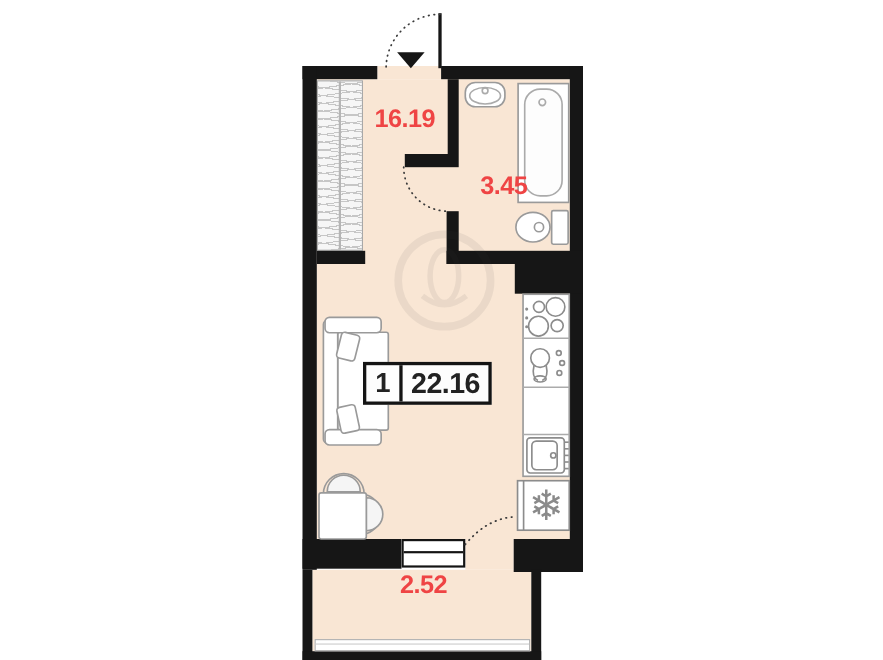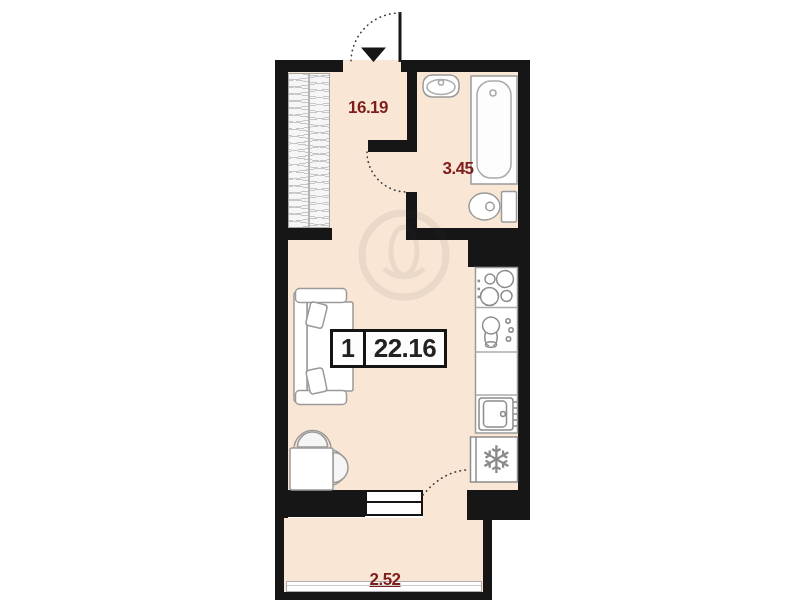--- a/index.html
+++ b/index.html
@@ -23,21 +23,21 @@
     background:#ffffff;border:2px solid #141414;box-sizing:border-box;
   }
   .window-block-divider{position:absolute;left:0;top:9px;width:100%;height:2px;background:#141414;}
   .glazing{
     position:absolute;left:286px;top:581px;width:196px;height:11px;z-index:5;
     background:#ffffff;border:1.5px solid #aeaeae;box-sizing:border-box;
   }
   .glazing-line{position:absolute;left:0;top:3px;width:100%;height:1px;background:#cccccc;}
   .room-label{
     position:absolute;transform:translate(-50%,-50%);z-index:7;
-    font-weight:700;font-size:17px;color:#7f1d1d;letter-spacing:-0.5px;white-space:nowrap;
+    font-weight:700;font-size:23px;color:#ef4444;letter-spacing:-0.5px;white-space:nowrap;
   }
   .badge{
     position:absolute;left:330px;top:329px;width:117px;height:39px;z-index:7;
     background:#fdfdfd;border:3px solid #141414;box-sizing:border-box;display:flex;align-items:stretch;
   }
   .badge-cell-rooms{
     width:30px;border-right:3px solid #141414;display:flex;align-items:center;justify-content:center;
     font-weight:700;font-size:25px;color:#222;
   }
   .badge-cell-area{
@@ -173,20 +173,20 @@
     <path d="M 400 13 A 49 49 0 0 0 351 62" fill="none" stroke="#3a3a3a" stroke-width="1.6" stroke-dasharray="0.5 4.5" stroke-linecap="round"></path>
     <polygon points="361,47.5 386,47.5 373.5,62" fill="#161616"></polygon>
 
     <path d="M 367 152 A 40 40 0 0 0 407 192" fill="none" stroke="#3a3a3a" stroke-width="1.6" stroke-dasharray="0.5 4.5" stroke-linecap="round"></path>
 
     <path d="M 423 495 Q 442 472 466 470" fill="none" stroke="#3a3a3a" stroke-width="1.6" stroke-dasharray="0.5 4.5" stroke-linecap="round"></path>
   </svg>
 
   <div class="room-label" style="left:368px;top:108px;">16.19</div>
   <div class="room-label" style="left:434px;top:169px;margin-left:24px;">3.45</div>
-  <div class="room-label" style="left:385px;top:580px;text-decoration:underline;">2.52</div>
+  <div class="room-label" style="left:385px;top:532px;">2.52</div>
 
   <div class="badge">
     <div class="badge-cell-rooms">1</div>
     <div class="badge-cell-area">22.16</div>
   </div>
 
 </div>
 
 </body></html>

